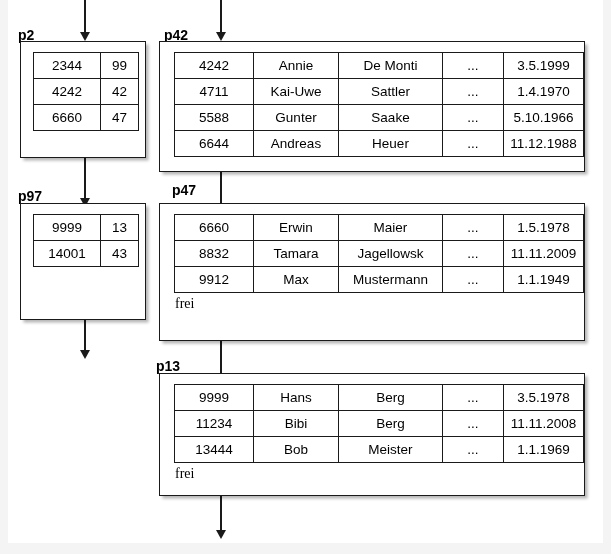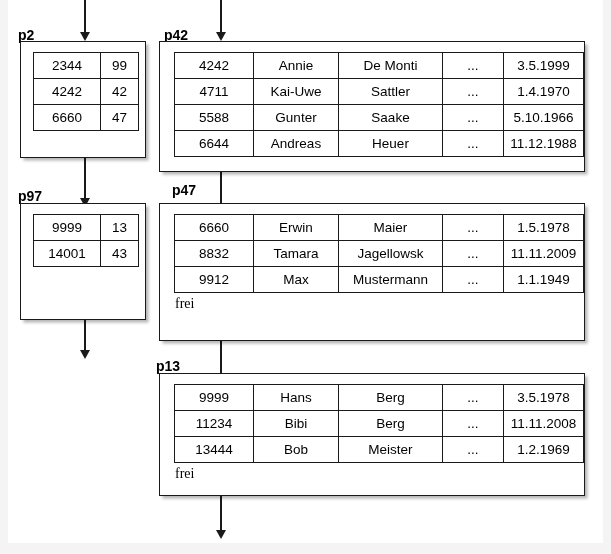--- a/index.html
+++ b/index.html
@@ -270,20 +270,20 @@
         <td class="c1">Bibi</td>
         <td class="c2">Berg</td>
         <td class="c3">...</td>
         <td class="c4">11.11.2008</td>
       </tr>
       <tr>
         <td class="c0">13444</td>
         <td class="c1">Bob</td>
         <td class="c2">Meister</td>
         <td class="c3">...</td>
-        <td class="c4">1.2.1969</td>
+        <td class="c4">1.1.1969</td>
       </tr>
     </tbody>
       </table>
     <div class="frei" style="left:15px; top:92px;">frei</div>
   </div>
 
 </div>
 
 </body></html>

